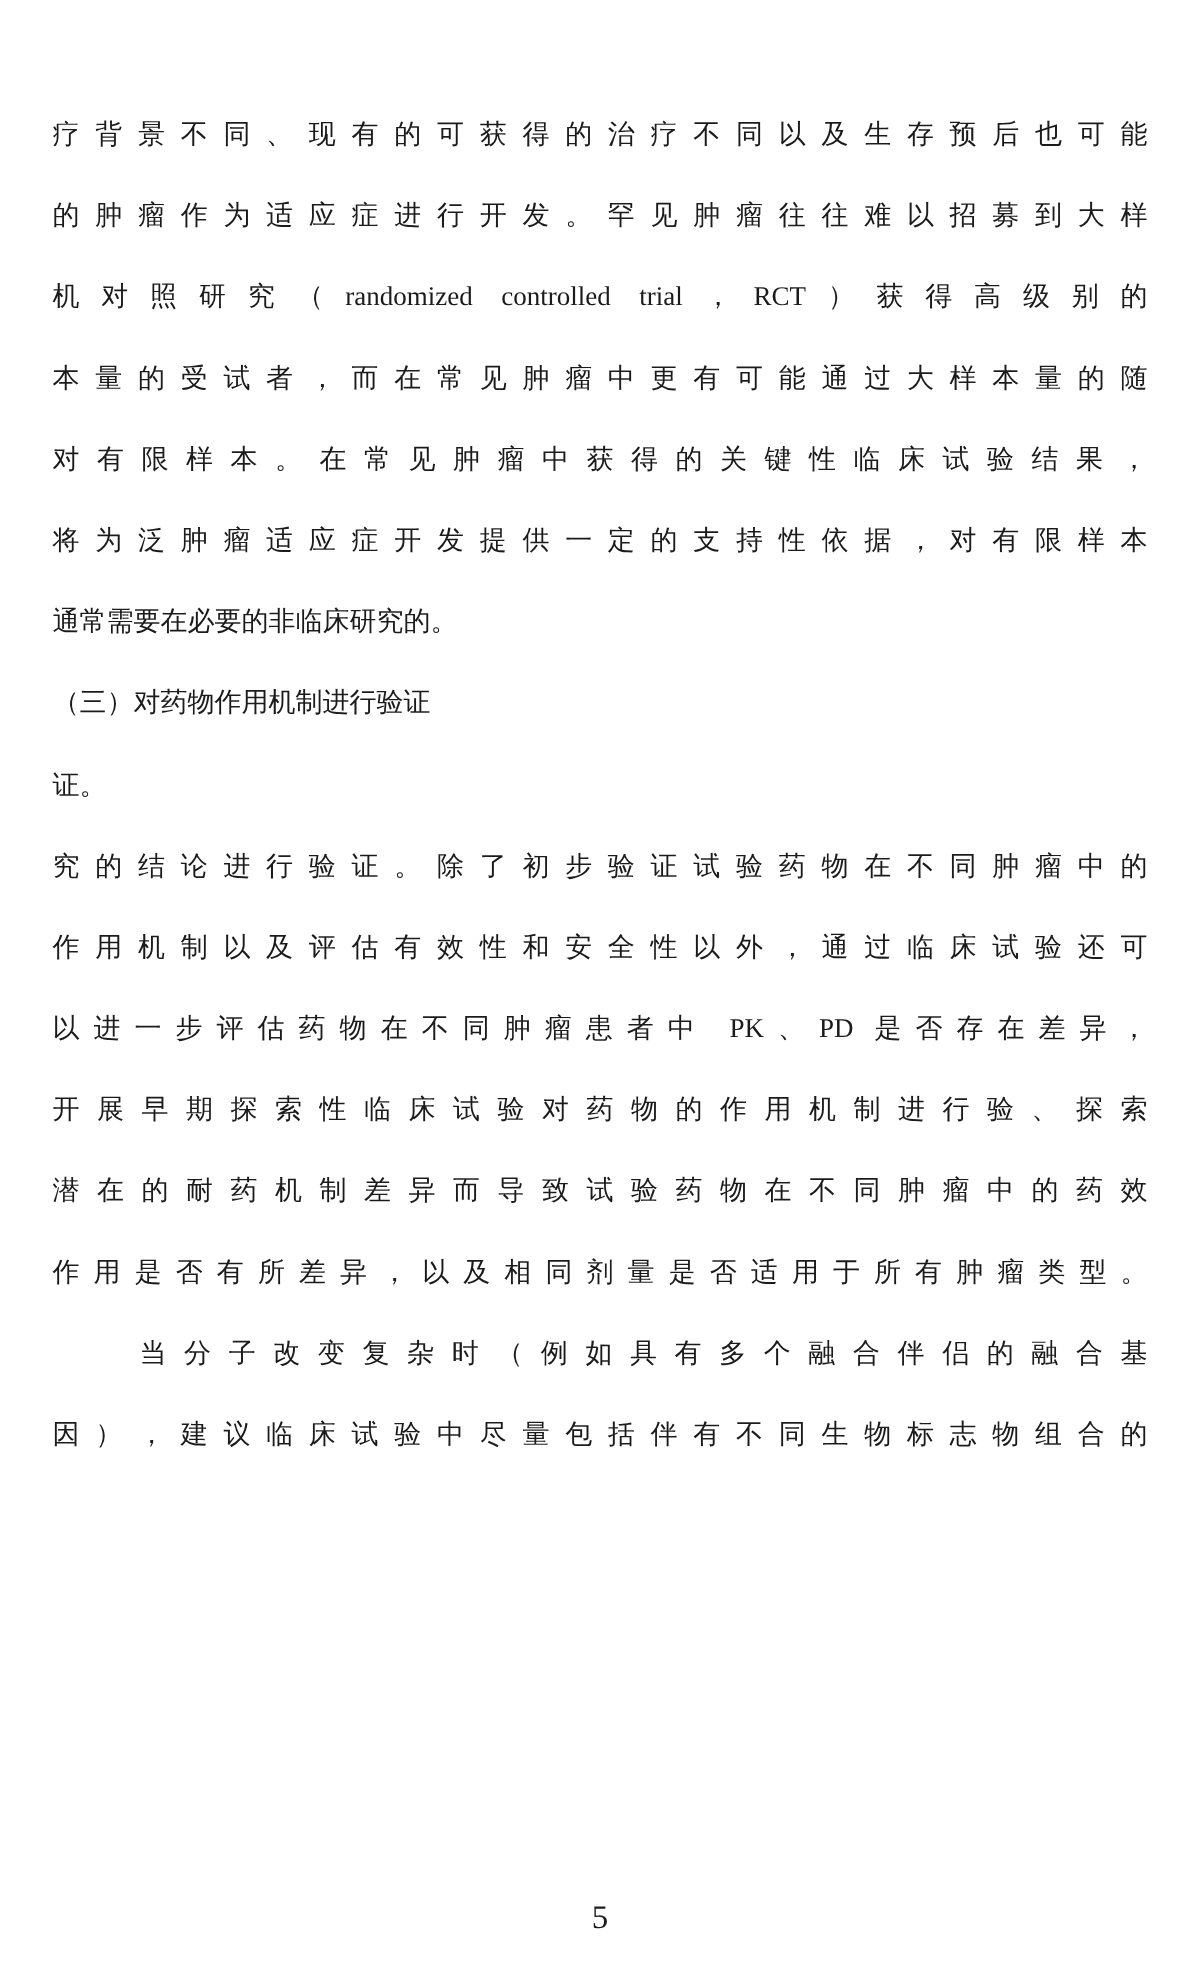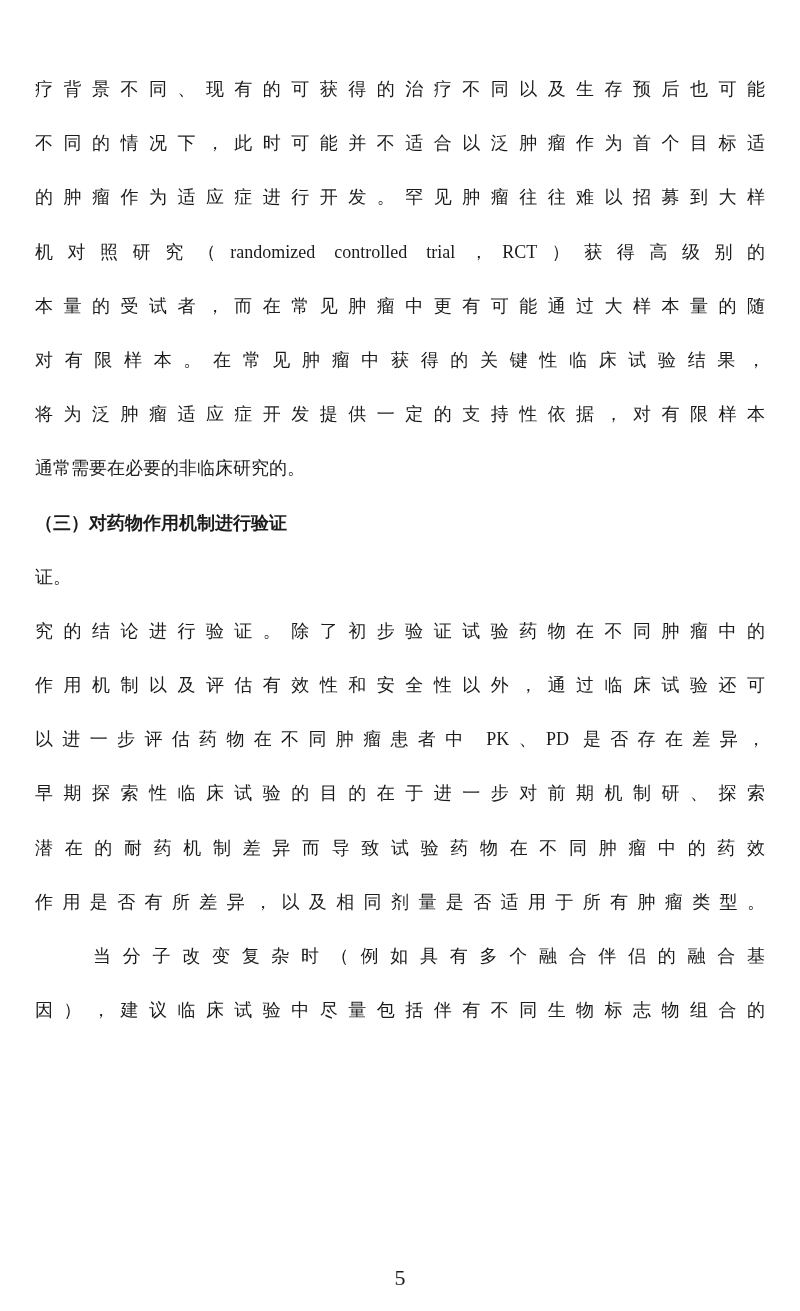--- a/index.html
+++ b/index.html
@@ -33,52 +33,51 @@
   .ln.j {
     text-align: justify;
     text-align-last: justify;
   }
   
   .ln.ind {
     padding-left: 58px;
   }
   
   .ln.heading {
-    font-weight: bold;
+    font-weight: normal;
   }
   .pagenum {
     position: absolute;
     top: 1258px;
     left: 0;
     width: 800px;
     height: 40px;
     line-height: 40px;
     text-align: center;
     font-size: 22px;
     color: #1b1b1b;
   }
 </style>
 </head>
 <body>
 
 <div class="sheet">
   <div class="textblock">
     <div class="ln j">疗背景不同、现有的可获得的治疗不同以及生存预后也可能</div>
-    <div class="ln j">不同的情况下，此时可能并不适合以泛肿瘤作为首个目标适</div>
     <div class="ln j">的肿瘤作为适应症进行开发。罕见肿瘤往往难以招募到大样</div>
     <div class="ln j">机对照研究（randomized controlled trial，RCT）获得高级别的</div>
     <div class="ln j">本量的受试者，而在常见肿瘤中更有可能通过大样本量的随</div>
     <div class="ln j">对有限样本。在常见肿瘤中获得的关键性临床试验结果，</div>
     <div class="ln j">将为泛肿瘤适应症开发提供一定的支持性依据，对有限样本</div>
     <div class="ln">通常需要在必要的非临床研究的。</div>
     <div class="ln heading">（三）对药物作用机制进行验证</div>
     <div class="ln">证。</div>
     <div class="ln j">究的结论进行验证。除了初步验证试验药物在不同肿瘤中的</div>
     <div class="ln j">作用机制以及评估有效性和安全性以外，通过临床试验还可</div>
     <div class="ln j">以进一步评估药物在不同肿瘤患者中 PK、PD 是否存在差异，</div>
-    <div class="ln j">早期探索性临床试验的目的在于进一步对前期机制研、探索</div>
+    <div class="ln j">开展早期探索性临床试验对药物的作用机制进行验、探索</div>
     <div class="ln j">潜在的耐药机制差异而导致试验药物在不同肿瘤中的药效</div>
     <div class="ln j">作用是否有所差异，以及相同剂量是否适用于所有肿瘤类型。</div>
     <div class="ln j ind">当分子改变复杂时（例如具有多个融合伴侣的融合基</div>
     <div class="ln j">因），建议临床试验中尽量包括伴有不同生物标志物组合的</div>
   </div>
   <div class="pagenum">5</div>
 </div>
 
 </body></html>

